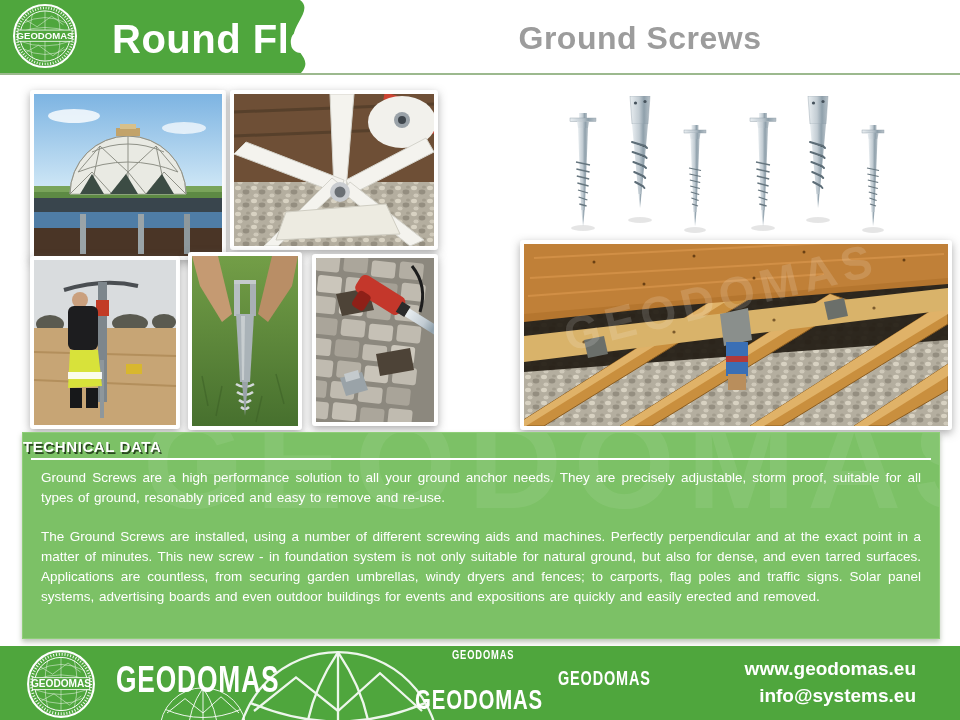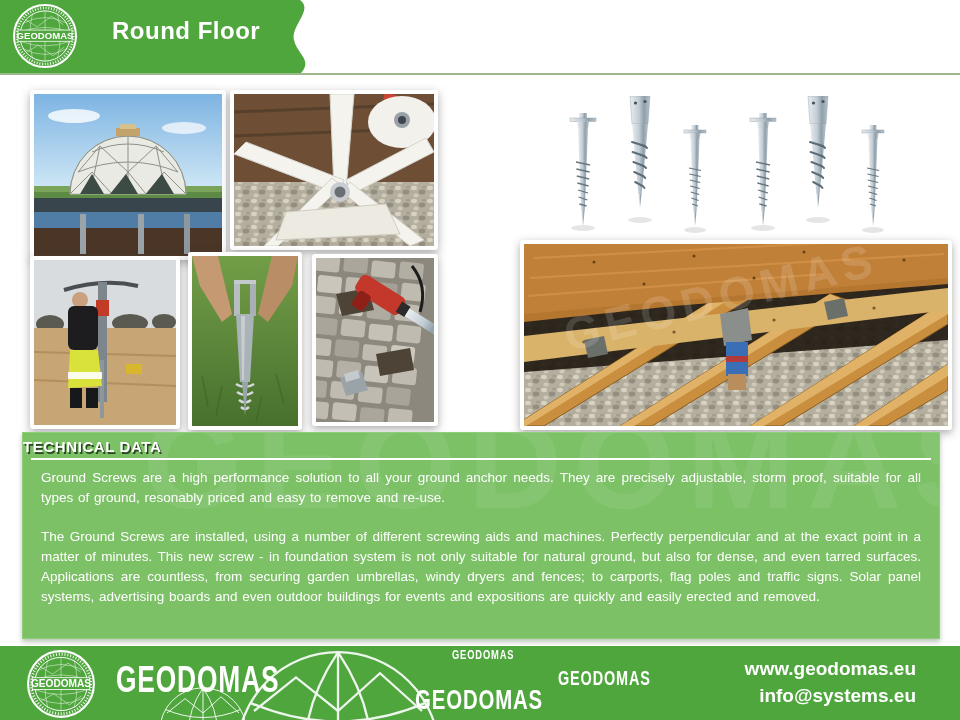--- a/index.html
+++ b/index.html
@@ -1,21 +1,21 @@
 <!DOCTYPE html>
 <html><head>
 <meta charset="utf-8">
 <style>
   html,body{margin:0;padding:0;background:#e9e9e9;}
   .slide{position:relative;width:960px;height:720px;background:#ffffff;overflow:hidden;
          font-family:"Liberation Sans",sans-serif;}
   
   .header-tab{position:absolute;left:0;top:0;width:320px;height:76px;}
   .header-line{position:absolute;left:0;top:73px;width:960px;height:2px;background:#9cb98e;}
-  .round-floor{position:absolute;left:112px;top:17px;font-size:24px;font-weight:bold;color:#ffffff;letter-spacing:.5px;}
+  .round-floor{position:absolute;left:112px;top:17px;font-size:40px;font-weight:bold;color:#ffffff;letter-spacing:.5px;}
   .ground-screws{position:absolute;left:330px;top:20px;width:620px;text-align:center;
                  font-size:32px;font-weight:bold;color:#9c9c9c;letter-spacing:.5px;}
   .logo-stamp{position:absolute;}
   .logo-header{left:12px;top:3px;width:66px;height:66px;}
   
   .photo{position:absolute;background:#fff;border:4px solid #fff;border-radius:3px;
          box-shadow:0 3px 8px rgba(90,90,90,.5);overflow:hidden;}
   .photo svg{display:block;}
   .screws-fig{position:absolute;left:545px;top:88px;width:370px;height:150px;}
   
@@ -145,20 +145,21 @@
   </svg>
 
   <svg class="header-tab" viewBox="0 0 320 76">
     <path d="M0,0 H300 C314,10 290,26 294,40 C297,54 313,60 301,73 H0 Z" fill="#4fa63d"></path>
   </svg>
   <div class="header-line"></div>
   <svg class="logo-stamp logo-header">
     <use href="#logoStamp"></use>
   </svg>
   <div class="round-floor">Round Floor</div>
+  <div class="ground-screws">Ground Screws</div>
 
   <div class="photo" style="left:30px;top:90px;width:188px;height:162px">
     <svg width="188" height="162" viewBox="0 0 188 162">
       <defs>
           <linearGradient id="sky" x1="0" y1="0" x2="0" y2="1">
         <stop offset="0" stop-color="#7db4e2"></stop>
             <stop offset="1" stop-color="#dcEFF9"></stop>
           </linearGradient>
         </defs>
       <rect width="188" height="110" fill="url(#sky)"></rect>

